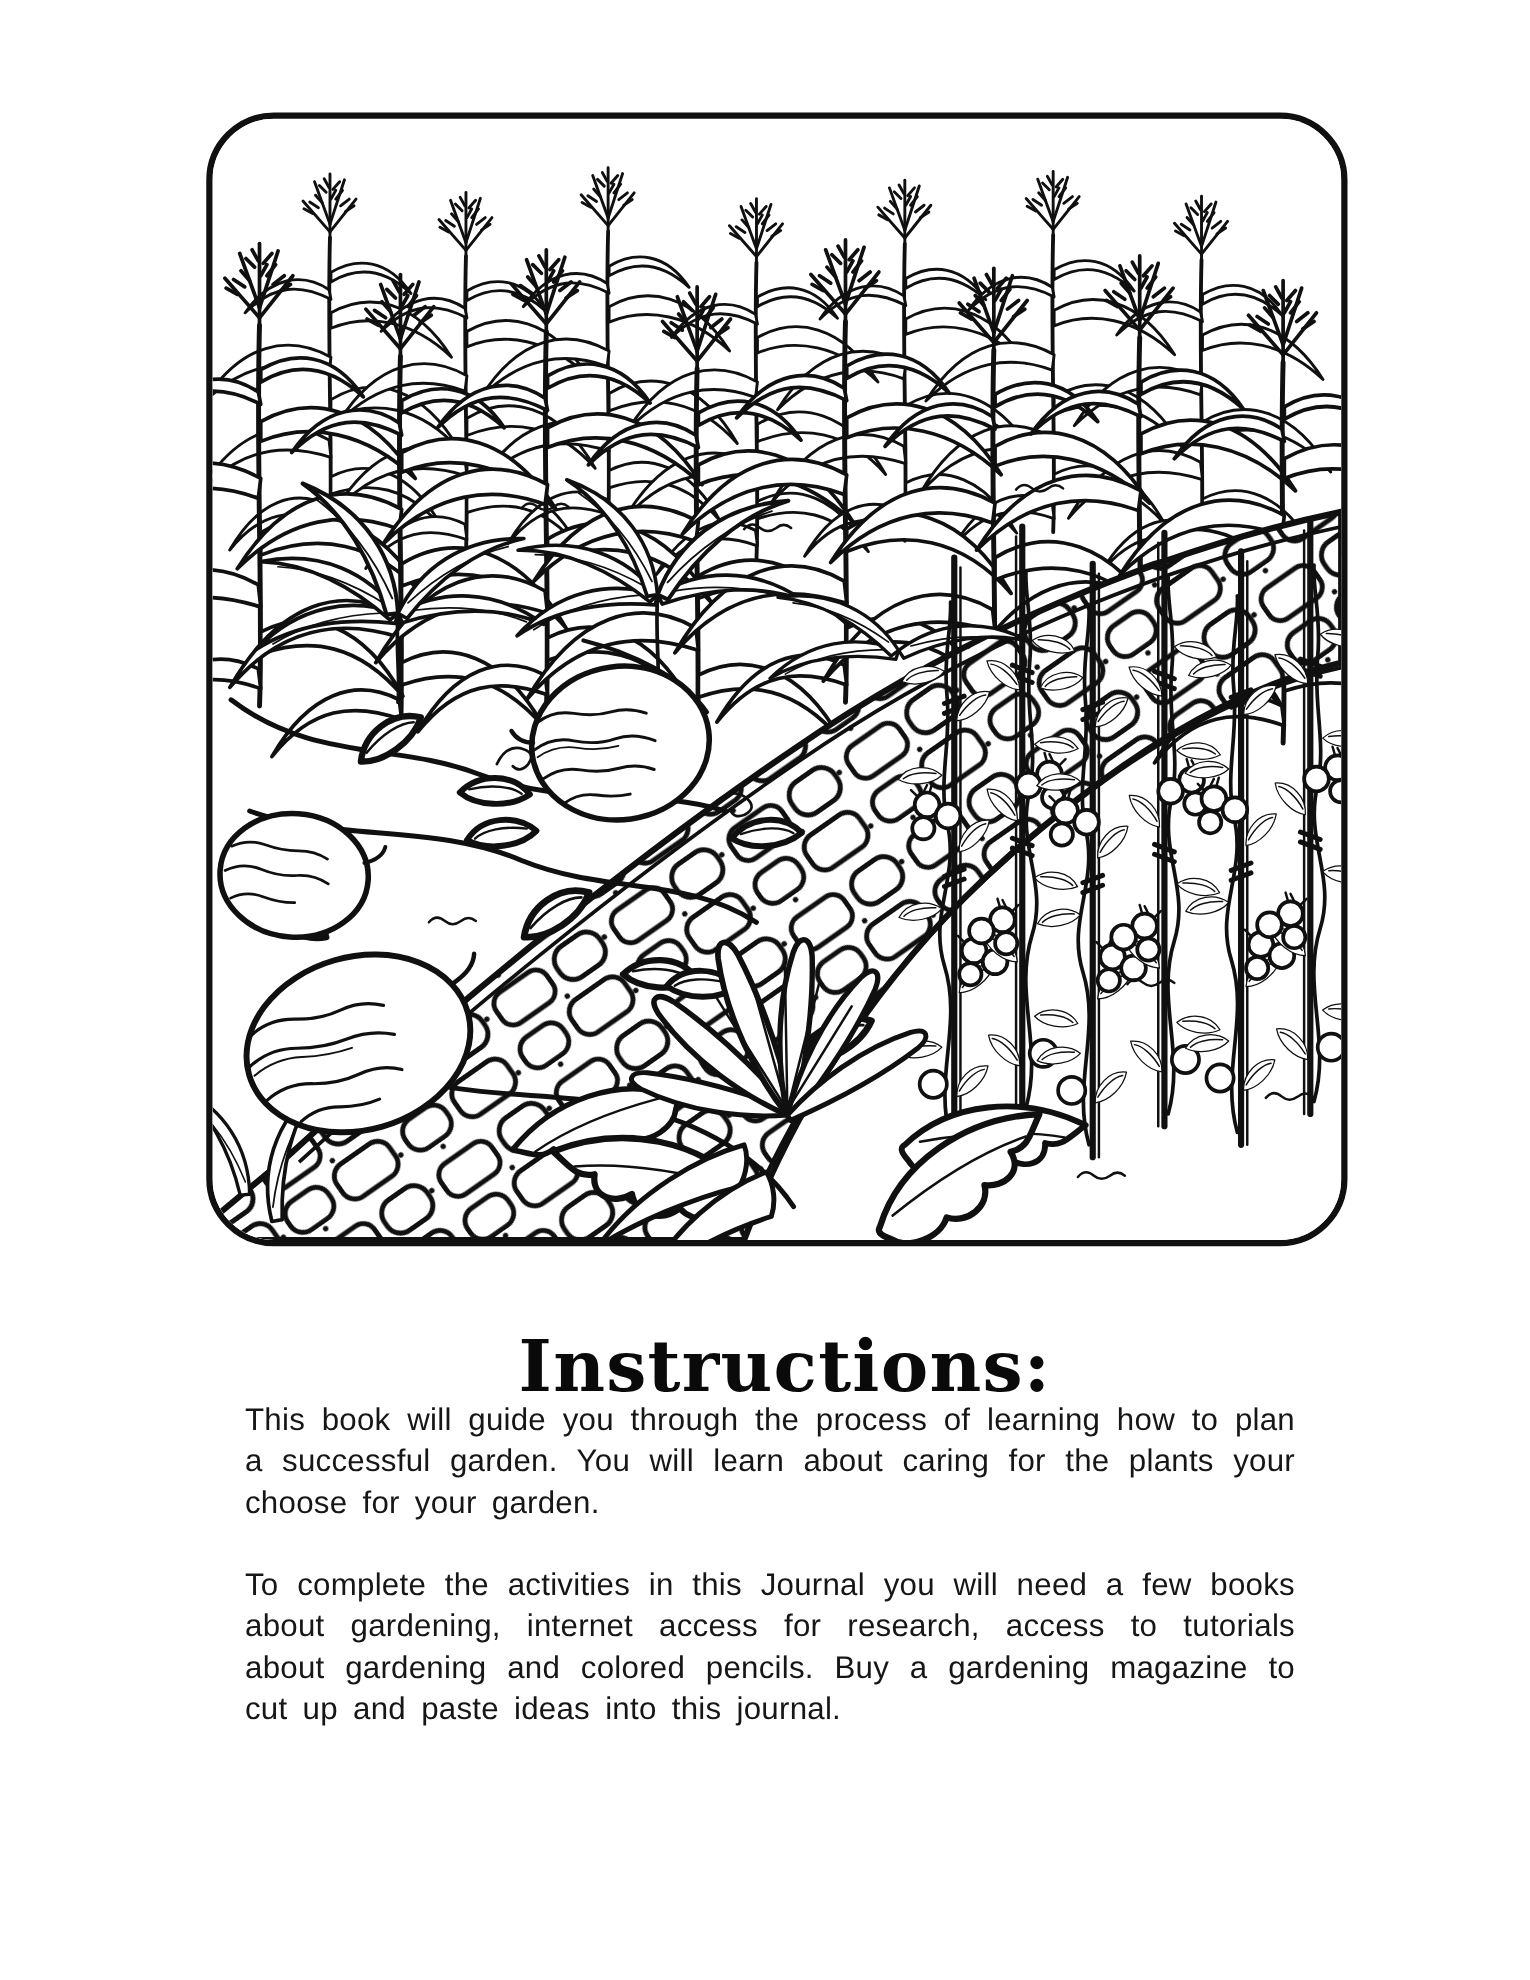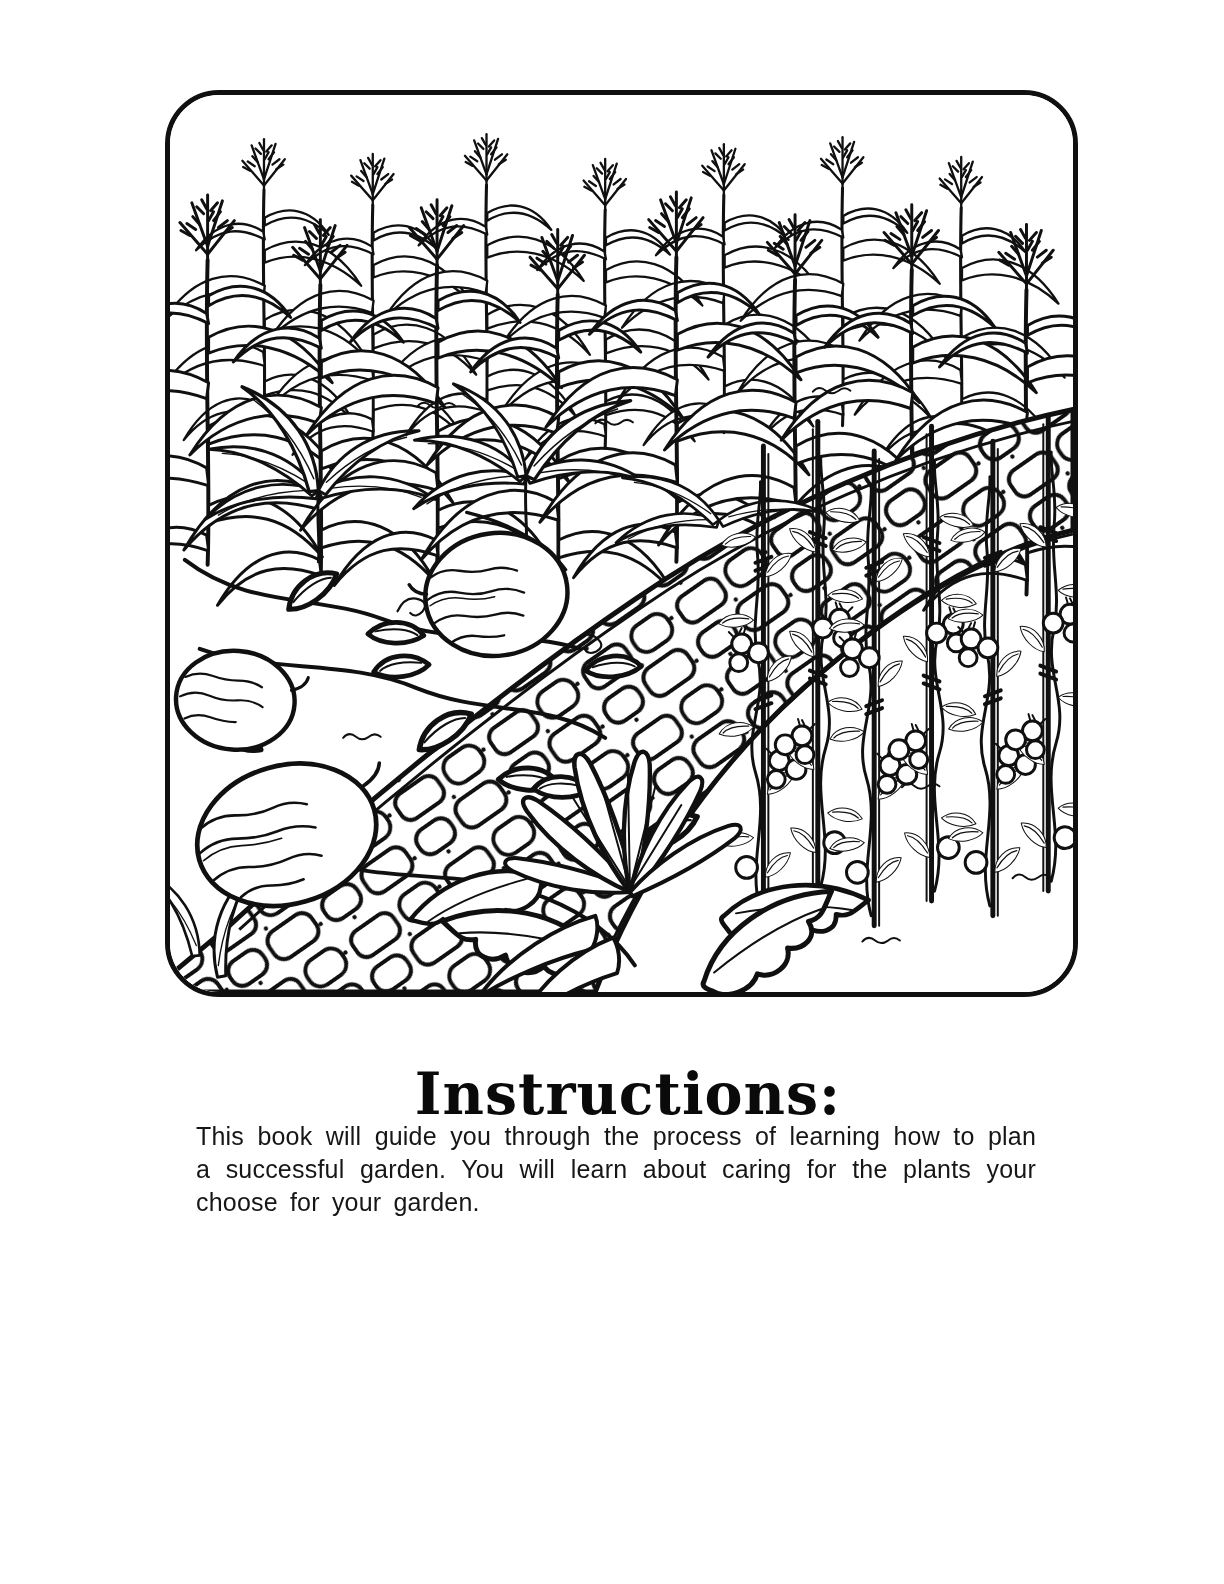--- a/index.html
+++ b/index.html
@@ -269,15 +269,16 @@
         <path d="M430,830 C394,840 344,868 312,912 C344,892 386,874 426,864 C432,854 434,840 430,830 Z" stroke-width="4" stroke-linejoin="round"></path>
         <path d="M448,852 C412,866 372,898 352,940 C384,916 420,898 452,888 C456,876 454,862 448,852 Z" stroke-width="4" stroke-linejoin="round"></path>
       </g>
     </svg>
   </figure>
 
   <h1 class="title">Instructions:</h1>
 
   <div class="text-block">
     <p>This book will guide you through the process of learning how to plan a successful garden. You will learn about caring for the plants your choose for your garden.</p>
+    <p>To complete the activities in this Journal you will need a few books about gardening, internet access for research, access to tutorials about gardening and colored pencils. Buy a gardening magazine to cut up and paste ideas into this journal.</p>
   </div>
 
 </div>
 
 </body></html>

